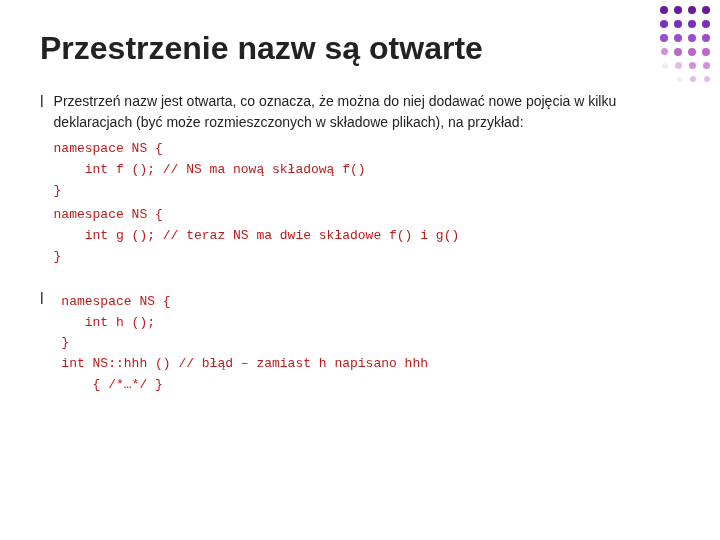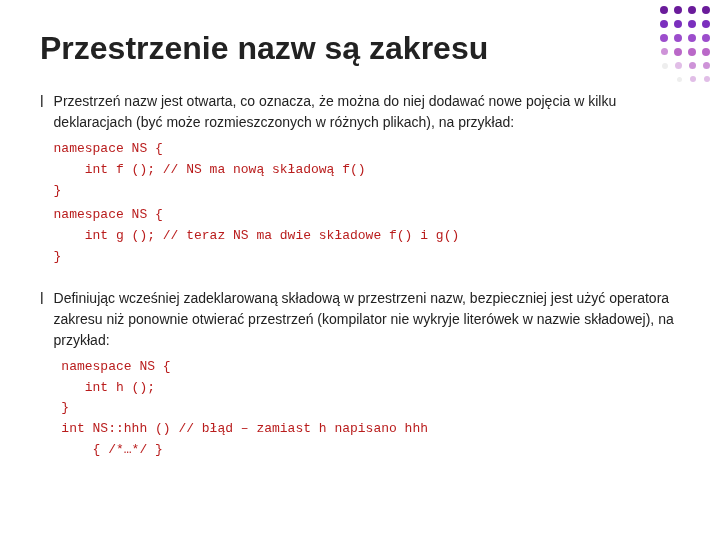--- a/index.html
+++ b/index.html
@@ -106,41 +106,40 @@
   <div class="dot" style="width:7px;height:7px;background:#ce93d8;top:62px;right:24px;"></div>
   <div class="dot" style="width:7px;height:7px;background:#e1bee7;top:62px;right:38px;"></div>
   <div class="dot" style="width:6px;height:6px;background:#eeeeee;top:63px;right:52px;"></div>
 
   <div class="dot" style="width:6px;height:6px;background:#e1bee7;top:76px;right:10px;"></div>
   <div class="dot" style="width:6px;height:6px;background:#e1bee7;top:76px;right:24px;"></div>
   <div class="dot" style="width:5px;height:5px;background:#eeeeee;top:77px;right:38px;"></div>
 </div>
 
 <div class="main-content">
-  <h1 class="title">Przestrzenie nazw są zakresu</h1>
+  <h1 class="title">Przestrzenie nazw są otwarte</h1>
 
   <ul class="content-list">
 
     <li>
       <span class="bullet">l</span>
       <div class="text-block">
-        <p>Przestrzeń nazw jest otwarta, co oznacza, że można do niej dodawać nowe pojęcia w kilku deklaracjach (być może rozmieszczonych w różnych plikach), na przykład:</p>
+        <p>Przestrzeń nazw jest otwarta, co oznacza, że można do niej dodawać nowe pojęcia w kilku deklaracjach (być może rozmieszczonych w składowe plikach), na przykład:</p>
         <div class="code-block">namespace NS {
     int f (); // NS ma nową składową f()
 }</div>
         <div class="code-block">namespace NS {
     int g (); // teraz NS ma dwie składowe f() i g()
 }</div>
       </div>
     </li>
 
     <li>
       <span class="bullet">l</span>
       <div class="text-block">
-        <p>Definiując wcześniej zadeklarowaną składową w przestrzeni nazw, bezpieczniej jest użyć operatora zakresu niż ponownie otwierać przestrzeń (kompilator nie wykryje literówek w nazwie składowej), na przykład:</p>
         <div class="code-block"> namespace NS {
     int h ();
  }
  int NS::hhh () // błąd – zamiast h napisano hhh
      { /*…*/ }</div>
       </div>
     </li>
   </ul>
 </div>
 

